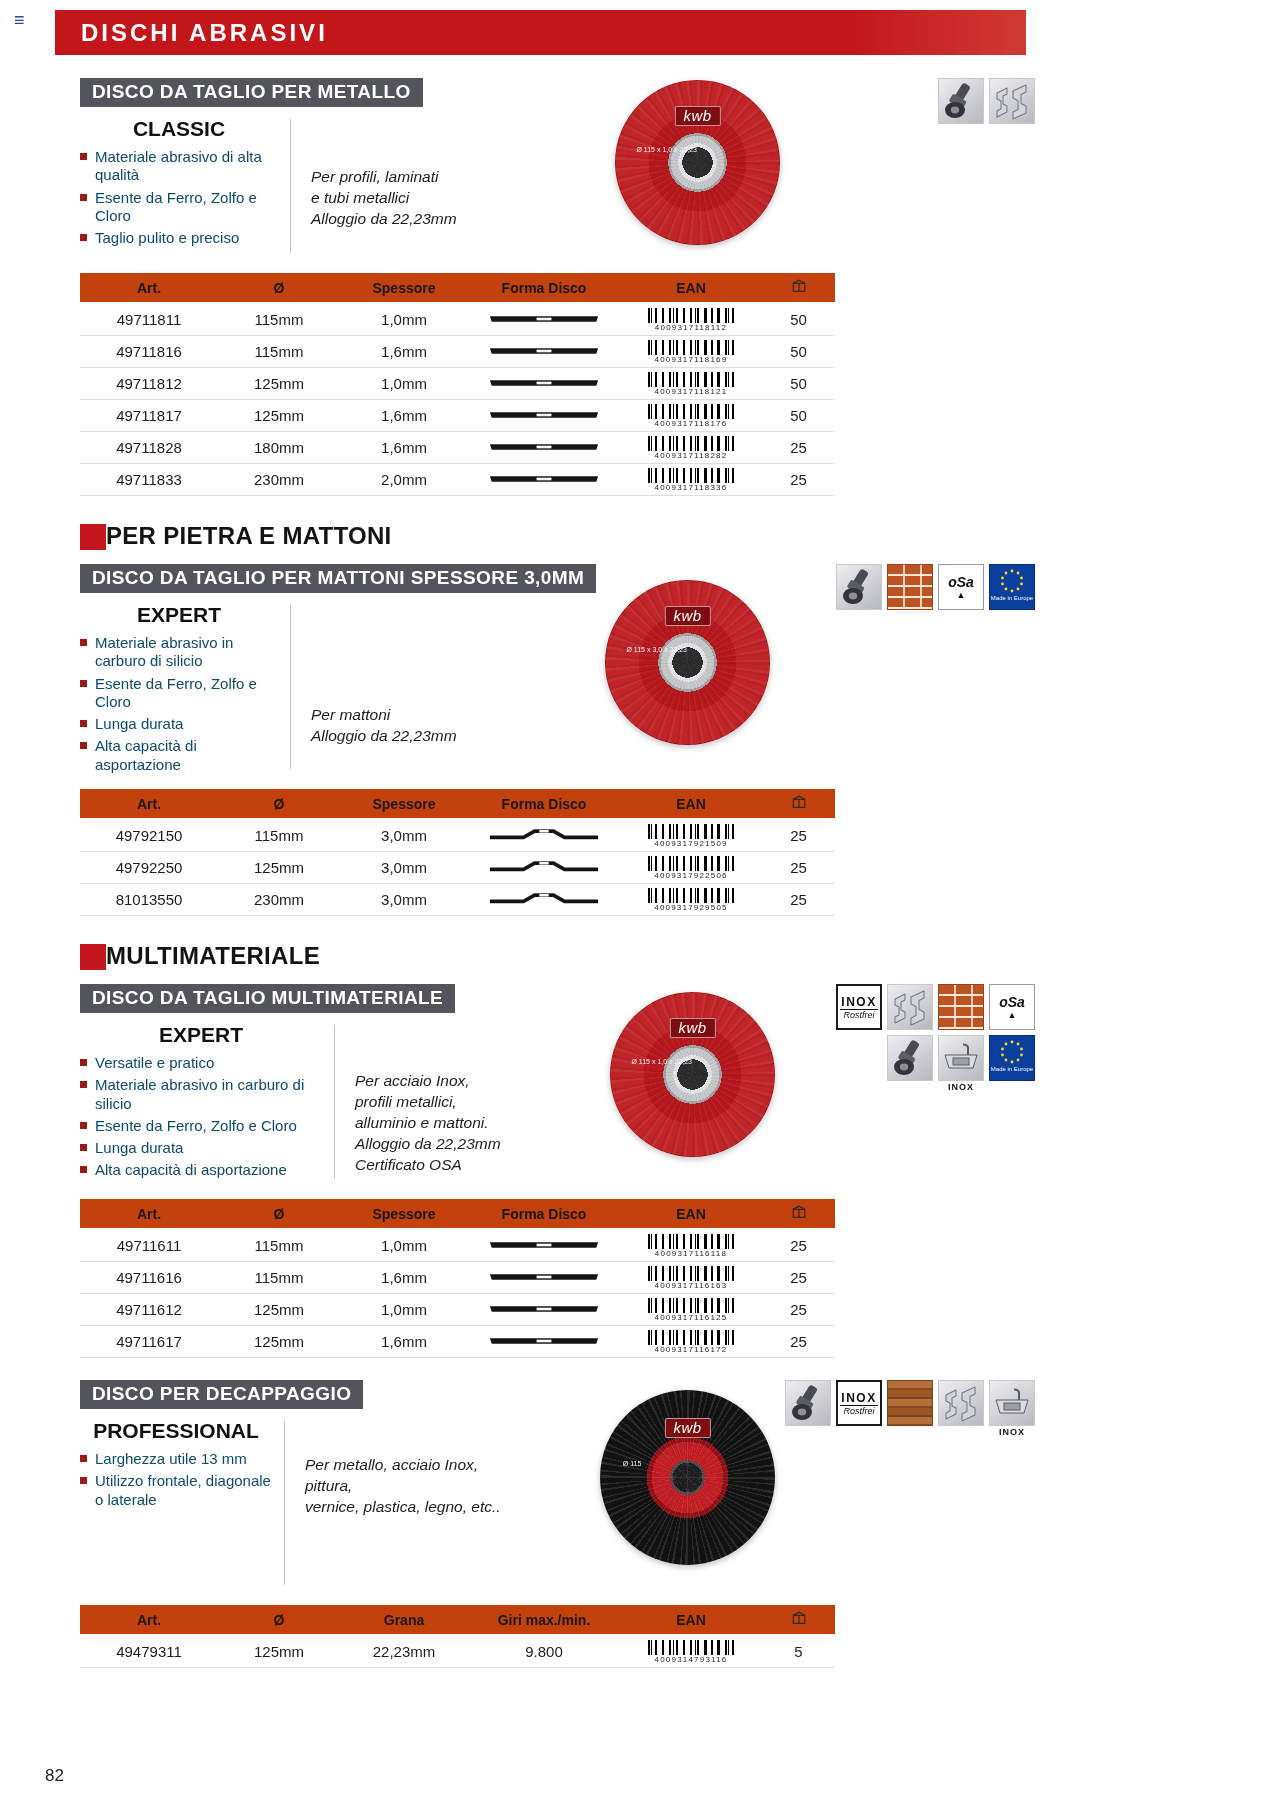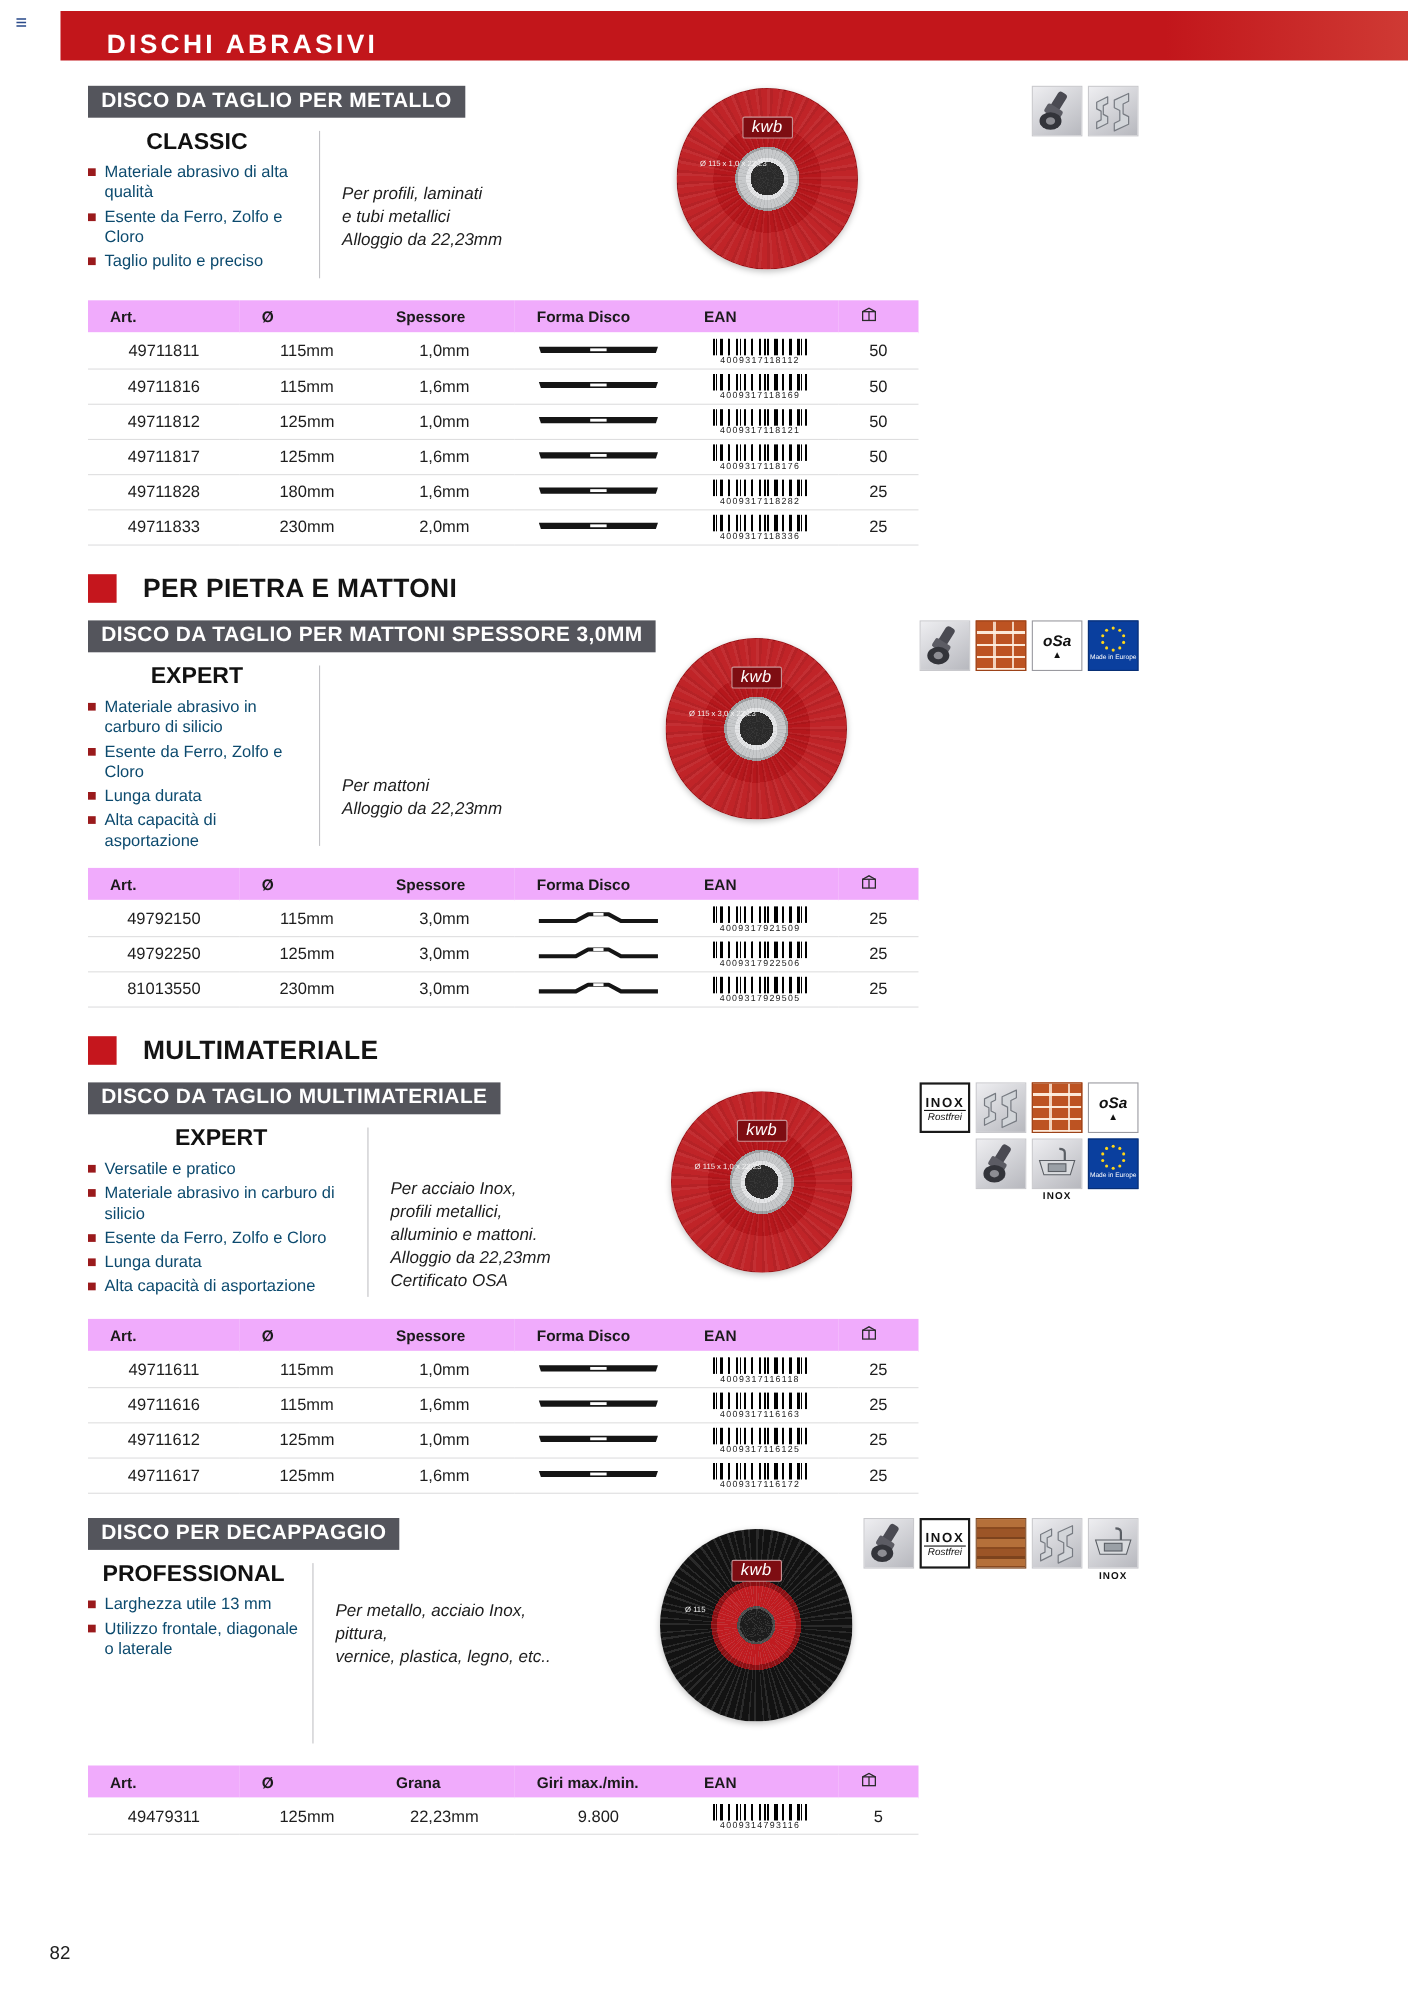--- a/index.html
+++ b/index.html
@@ -5,30 +5,30 @@
   * { margin:0; padding:0; box-sizing:border-box; }
   html,body { background:#fff; }
   body {
     width:1280px; height:1810px; position:relative; overflow:hidden;
     font-family:"Liberation Sans", sans-serif; color:#222;
   }
 
   
   .menu-glyph { position:absolute; left:14px; top:10px; font-size:18px; font-weight:bold; color:#2a4a8a; cursor:pointer; }
   .topbar {
-    position:absolute; top:10px; left:55px; width:1225px; height:45px;
+    position:absolute; top:10px; left:55px; width:971px; height:45px;
     background:linear-gradient(to right,#c2161b 0 82%, #cf3a34 100%);
-    display:flex; align-items:flex-end; padding-left:42px;
+    display:flex; align-items:center; padding-left:26px;
   }
   .topbar h1 { color:#fff; font-size:24px; font-weight:bold; letter-spacing:3px; font-stretch:condensed; }
 
   
   .content { position:absolute; top:78px; left:80px; width:960px; }
 
-  .cat-heading { display:flex; align-items:flex-start; gap:24px; margin:26px 0 14px; }
+  .cat-heading { display:flex; align-items:flex-end; gap:0; margin:26px 0 14px; }
   .cat-square { width:26px; height:26px; background:#c5161d; flex:0 0 auto; }
   .cat-heading h2 { font-size:24px; font-weight:bold; color:#141414; letter-spacing:0.3px; }
 
   .product { position:relative; margin-bottom:22px; }
   .prod-banner {
     display:inline-block; background:#54555c; color:#fff; font-weight:bold;
     font-size:19px; font-stretch:condensed; letter-spacing:0.4px;
     padding:3px 12px 4px; max-width:620px;
   }
   .prod-icons { position:absolute; top:0; right:5px; display:flex; gap:5px; z-index:3;margin-left:44px; }
@@ -105,22 +105,22 @@
     position:absolute; top:16%; left:50%; transform:translateX(-50%);
     background:#7e0d12; color:#fff; font-weight:normal; font-style:italic;
     font-size:15px; padding:0 8px 1px; border-radius:2px; letter-spacing:.5px;
     border:1px solid rgba(255,255,255,.55);
   }
   .disc-mark { position:absolute; top:40%; left:13%; color:#f4f4f4; font-size:7px; white-space:nowrap; }
 
   
   .prod-table { width:755px; border-collapse:collapse; table-layout:fixed; margin-top:10px; }
   .prod-table thead th {
-    background:#f0abfc; font-size:14px; font-weight:bold; color:#1a1a1a;
-    padding:5px 20px; text-align:left; border-bottom:2px solid #fff;
+    background:#c2410c; font-size:14px; font-weight:bold; color:#1a1a1a;
+    padding:5px 4px; text-align:center; border-bottom:2px solid #fff;
   }
   .prod-table tbody td {
     font-size:15px; color:#1d1d1d; padding:3px 4px; text-align:center;
     border-bottom:1px solid #dededf; vertical-align:middle;
   }
   .barcode {
     width:86px; height:15px; margin:1px auto 0; background-color:#fff;
     background-image:
       repeating-linear-gradient(to right, #000 0 2px, transparent 2px 7px),
       repeating-linear-gradient(to right, transparent 0 3px, #000 3px 4px, transparent 4px 11px);

